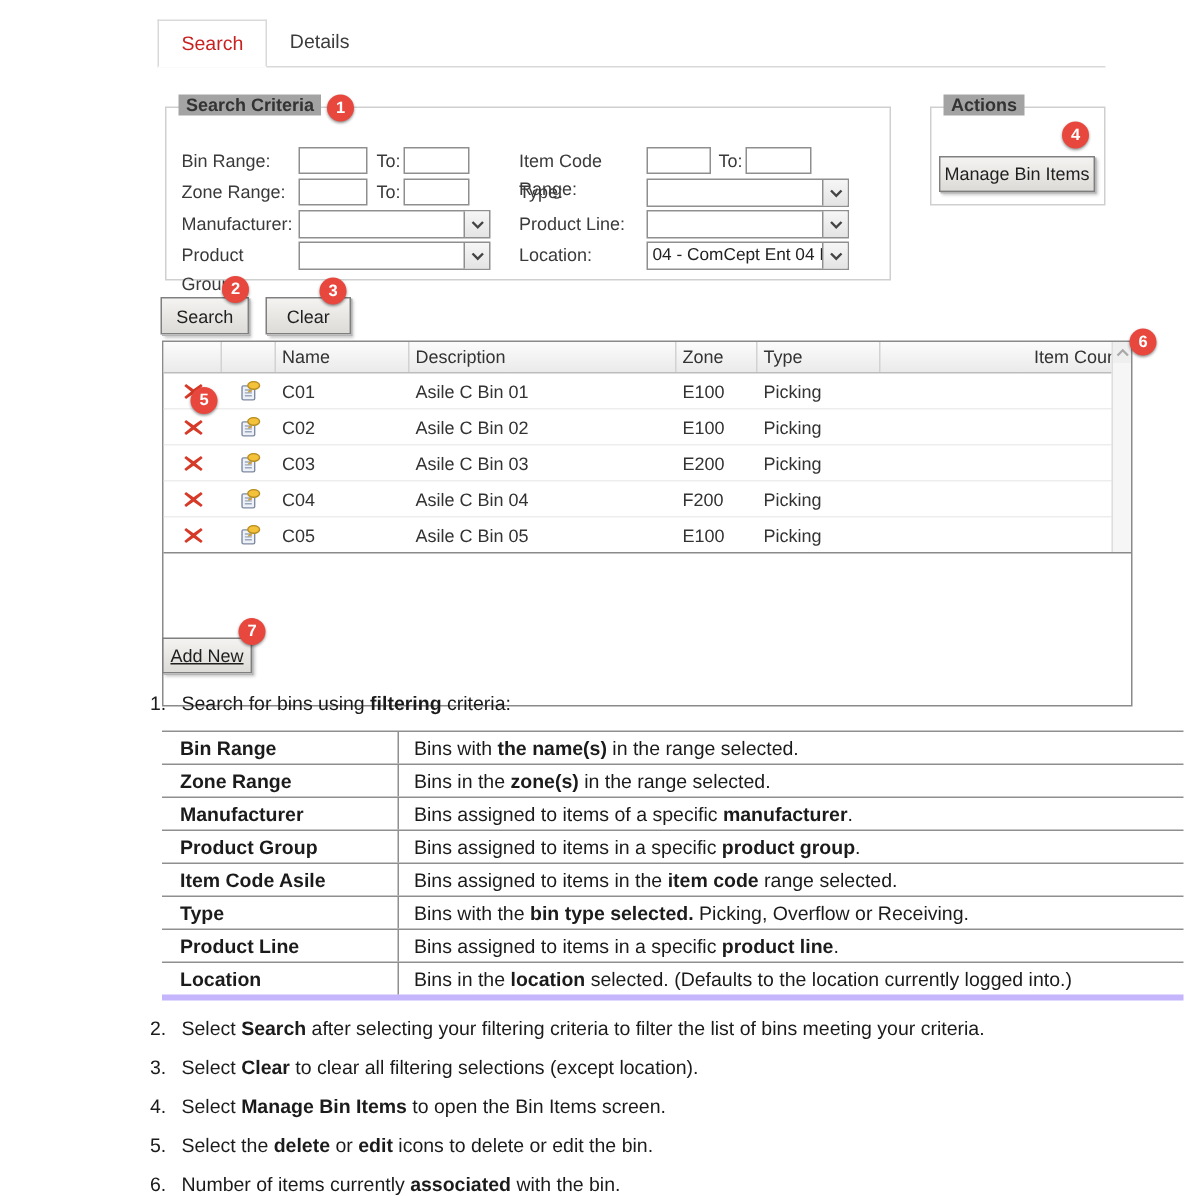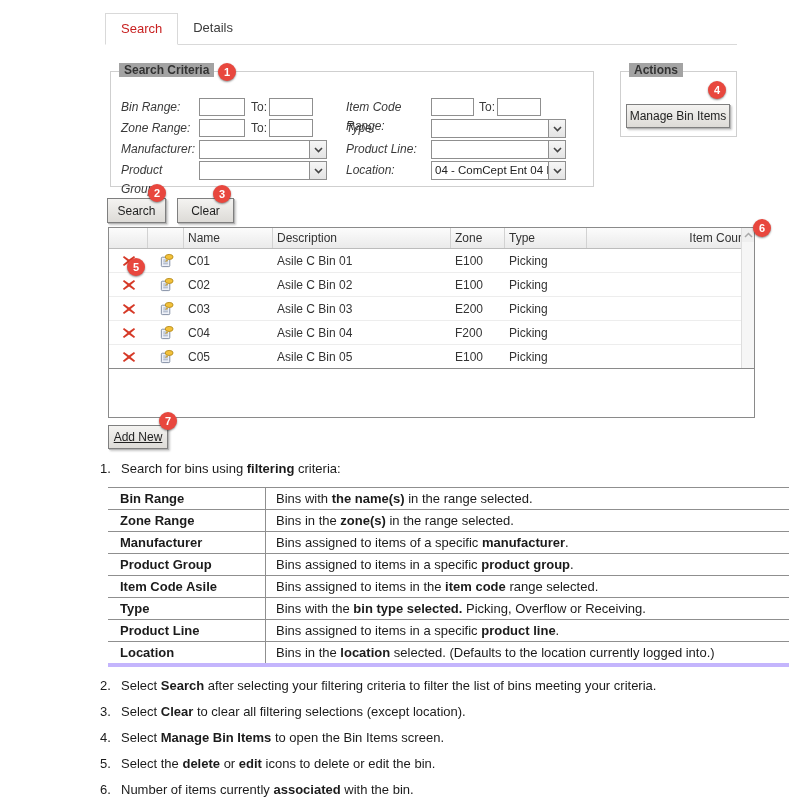--- a/index.html
+++ b/index.html
@@ -12,38 +12,38 @@
   .tab { padding:7px 15px 8px; font-size:13px; color:#3c3c3c; cursor:pointer; }
   .tab.active { border:1px solid #d9d9d9; border-bottom:1px solid #fff; margin-bottom:-1px; color:#c82121; background:#fff; }
 
   
   .groupbox { position:absolute; border:1px solid #cfcfcf; background:#fff; }
   .gb-legend { position:absolute; top:-9px; left:8px; background:#a3a3a3; padding:0 5px; font-weight:bold; font-size:12px; color:#333; }
   .gb-criteria { left:110px; top:71px; width:484px; height:116px; }
   .gb-actions  { left:620px; top:71px; width:117px; height:66px; }
 
   .frow { position:absolute; height:19px; line-height:19px; font-size:12px; }
-  .flabel { position:absolute; left:10px; width:80px; color:#3a3a3a;font-style:italic; }
+  .flabel { position:absolute; left:10px; width:80px; color:#3a3a3a; }
   .flabel.r { left:235px; width:86px; }
   .tinput { position:absolute; height:18px; border:1px solid #8f8f8f; background:#fff; font-size:12px; padding:0 3px; font-family:"Liberation Sans", sans-serif; }
   .tolbl { position:absolute; font-size:12px; color:#3a3a3a; }
 
   .combo { position:absolute; height:19px; border:1px solid #8f8f8f; background:#fff; display:flex; align-items:center; cursor:default; }
   .combo-val { flex:1; font-size:11.5px; padding:0 3px; white-space:nowrap; overflow:hidden; color:#222; }
   .combo-arrow { width:17px; height:100%; border-left:1px solid #8f8f8f; background:linear-gradient(#f6f6f6,#e4e4e4); display:flex; align-items:center; justify-content:center; }
 
   
   .btn { position:absolute; background:linear-gradient(#f4f3f1,#dddbd7); border:1px solid #7f7f7f; box-shadow:1px 1px 0 #b5b5b5, 2px 2px 2px rgba(0,0,0,.22); font-size:12px; color:#1f1f1f; display:flex; align-items:center; justify-content:center; cursor:pointer; font-family:"Liberation Sans", sans-serif; }
   .btn-search { left:107px; top:198px; width:59px; height:25px; }
   .btn-clear  { left:177px; top:198px; width:57px; height:25px; }
   .btn-manage { left:626px; top:104px; width:104px; height:24px; }
   .btn-addnew { left:108px; top:425px; width:60px; height:24px;text-decoration:underline; }
 
   
-  .panel { position:absolute; left:108px; top:227px; width:647px; height:191px; border:1px solid #8a8a8a; background:#fff; }
+  .panel { position:absolute; left:108px; top:227px; width:647px; height:244px; border:1px solid #8a8a8a; background:#fff; }
   .grid { position:absolute; left:0; top:0; right:0; height:141px; border-bottom:1px solid #8a8a8a; overflow:hidden; }
   .ghead { display:flex; height:21px; background:linear-gradient(#fcfcfc,#eaeaea); border-bottom:1px solid #bcbcbc; font-size:12px; color:#333; }
   .hc { display:flex; align-items:center; padding:0 4px; border-right:1px solid #d2d2d2; }
   .hc.last { border-right:none; justify-content:flex-end; padding-right:6px; }
   .c-del  { width:39px; flex:none; justify-content:center; }
   .c-edit { width:36px; flex:none; justify-content:center; }
   .c-name { width:89px; flex:none; }
   .c-desc { width:178px; flex:none; }
   .c-zone { width:54px; flex:none; }
   .c-type { width:82px; flex:none; }

